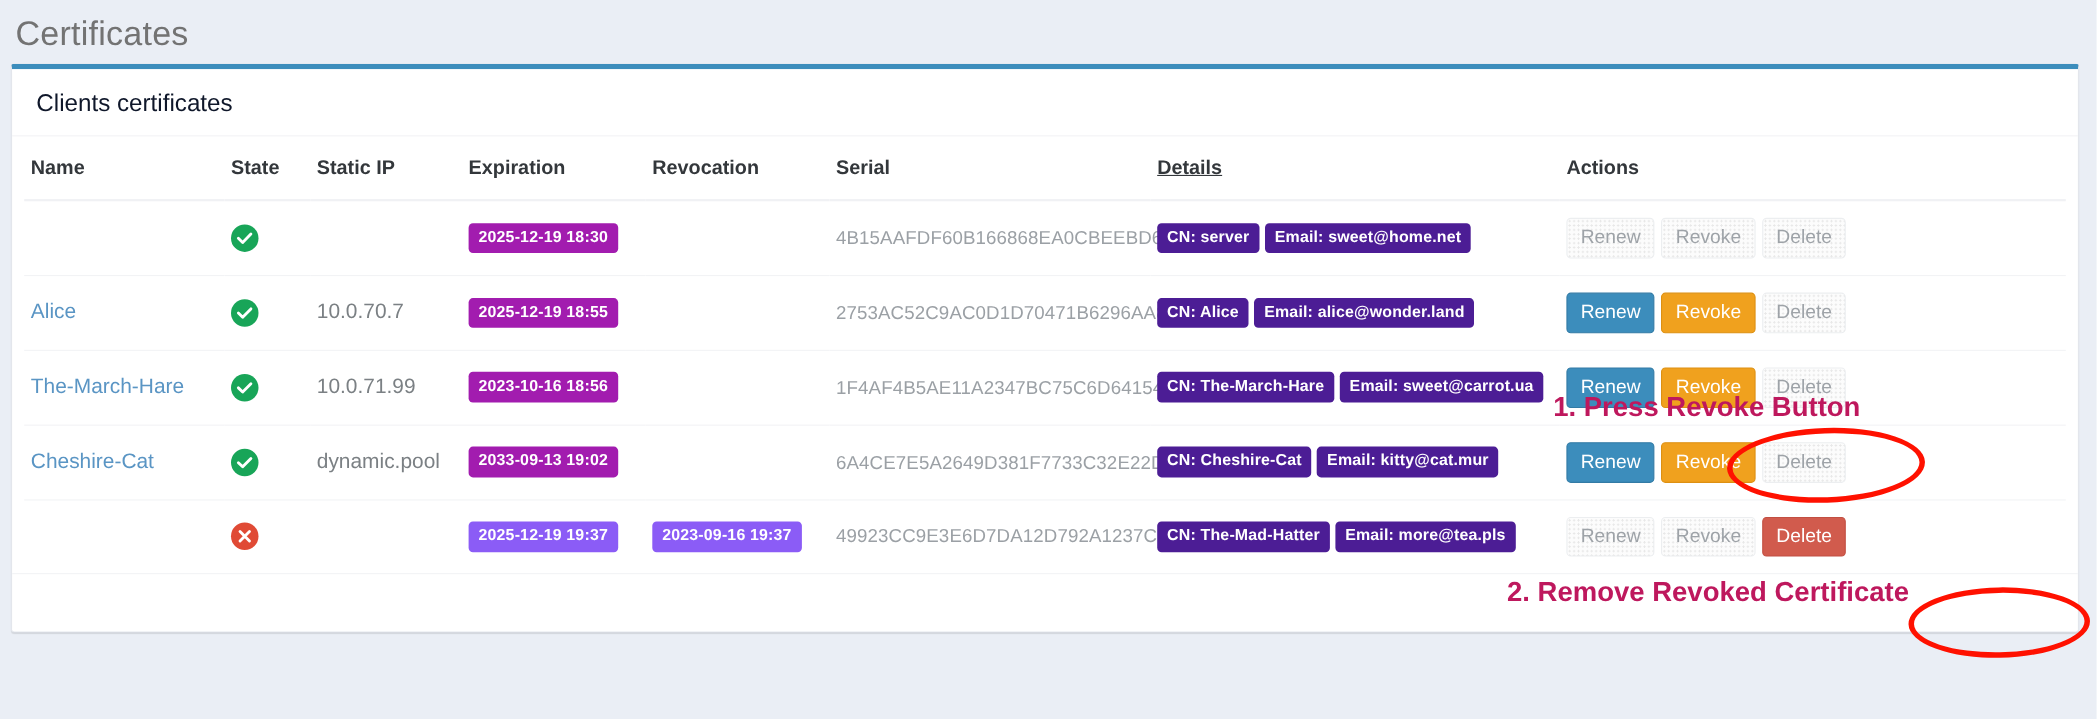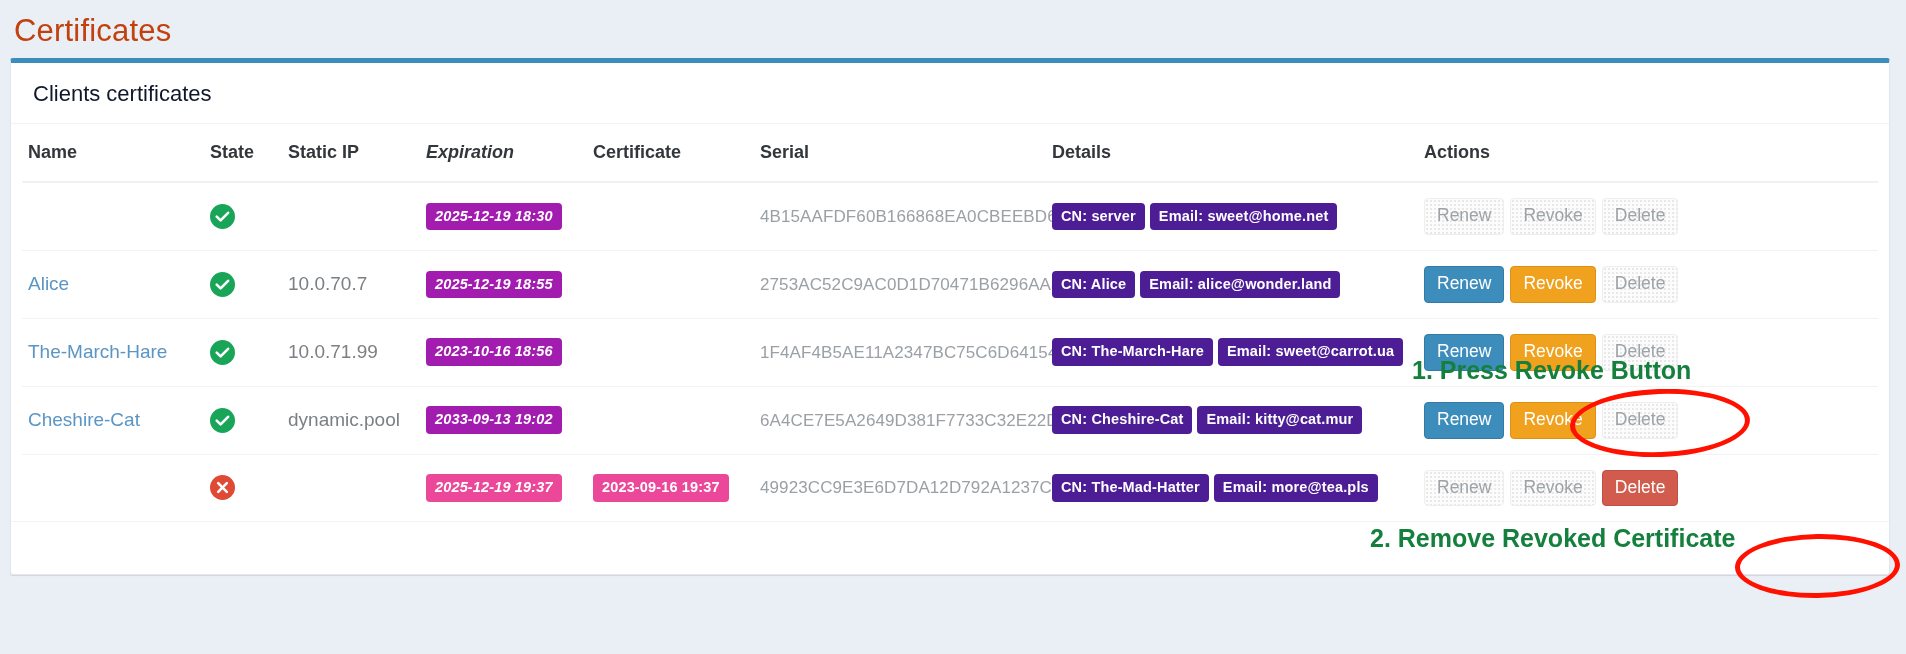--- a/index.html
+++ b/index.html
@@ -13,21 +13,21 @@
     font-family: "Liberation Sans", sans-serif;
     color: #3a3f44;
     overflow: hidden;
     position: relative;
   }
 
   
   .page-title {
     font-size: 31px;
     font-weight: 400;
-    color: #c2410c;
+    color: #737373;
     padding: 10px 0 0 14px;
     letter-spacing: .2px;
     line-height: 42px;
   }
 
   
   .card {
     position: absolute;
     left: 10px;
     top: 58px;
@@ -80,26 +80,26 @@
     height: 32px;
   }
   table.certs tbody tr:first-child td { border-top: none; }
 
   .col-name     { width: 170px; }
   .col-state    { width: 66px; }
   .col-ip       { width: 126px; }
   .col-exp      { width: 155px; }
   .col-rev      { width: 155px; }
   .col-serial   { width: 280px; }
-  .col-details  { width: 360px; }
+  .col-details  { width: 360px; text-decoration: underline; }
   .col-actions  { width: auto; }
 
   th.col-name    { padding-left: 12px; }
   td.cell-name   { padding-left: 12px; }
-  th.col-exp, td.cell-exp { padding-left: 10px; font-style: italic; }
+  th.col-exp, td.cell-exp { padding-left: 10px; }
   th.col-rev, td.cell-rev { padding-left: 10px; }
   th.col-serial, td.cell-serial { padding-left: 10px; }
   th.col-details, td.cell-details { padding-left: 18px; }
   th.col-actions, td.cell-actions { padding-left: 20px; }
 
   .name-link {
     color: #5a95c4;
     font-size: 19px;
     text-decoration: none;
     cursor: pointer;
@@ -131,21 +131,21 @@
     font-size: 14.5px;
     font-weight: bold;
     color: #ffffff;
     border-radius: 4px;
     padding: 6px 9px 7px 9px;
     line-height: 1;
     white-space: nowrap;
     letter-spacing: .15px;
   }
   .badge-green  { background: #a21caf; }
-  .badge-red    { background: #ec4899; }
+  .badge-red    { background: #8b5cf6; }
   .badge-orange { background: #4c1d95; }
   .badge + .badge { margin-left: 5px; }
 
   
   .btn {
     display: inline-block;
     font-size: 17.5px;
     font-family: "Liberation Sans", sans-serif;
     padding: 6px 12px 7px 12px;
     border-radius: 4px;
@@ -164,21 +164,21 @@
     color: #9ea3a8;
     cursor: default;
   }
   .btn-primary { background: #3c8dbc; border-color: #337ba5; color: #fff; }
   .btn-warning { background: #f0a11e; border-color: #dd9012; color: #fff; }
   .btn-danger  { background: #d15b4d; border-color: #c24f42; color: #fff; }
 
   
   .annot-text {
     position: absolute;
-    color: #15803d;
+    color: #be185d;
     font-weight: bold;
     font-size: 25px;
     font-family: "Liberation Sans", sans-serif;
     white-space: nowrap;
     pointer-events: none;
   }
   .annot-ellipse {
     position: absolute;
     border: 5px solid #ff1100;
     border-radius: 50%;
@@ -200,21 +200,21 @@
   </div>
 
   <div class="card-body">
     <table class="certs">
       <thead>
         <tr>
           <th class="col-name">Name</th>
           <th class="col-state">State</th>
           <th class="col-ip">Static IP</th>
           <th class="col-exp">Expiration</th>
-          <th class="col-rev">Certificate</th>
+          <th class="col-rev">Revocation</th>
           <th class="col-serial">Serial</th>
           <th class="col-details">Details</th>
           <th class="col-actions">Actions</th>
         </tr>
       </thead>
       <tbody id="certs-body">
           <tr>
             <td class="cell-name"></td>
             <td><span class="state-icon state-ok"><svg width="25" height="25" viewBox="0 0 25 25">
                   <path d="M6.7 12.6 L10.6 16.4 L18.1 8.8" stroke="#ffffff" stroke-width="2.6" fill="none" stroke-linecap="round" stroke-linejoin="round"></path>

